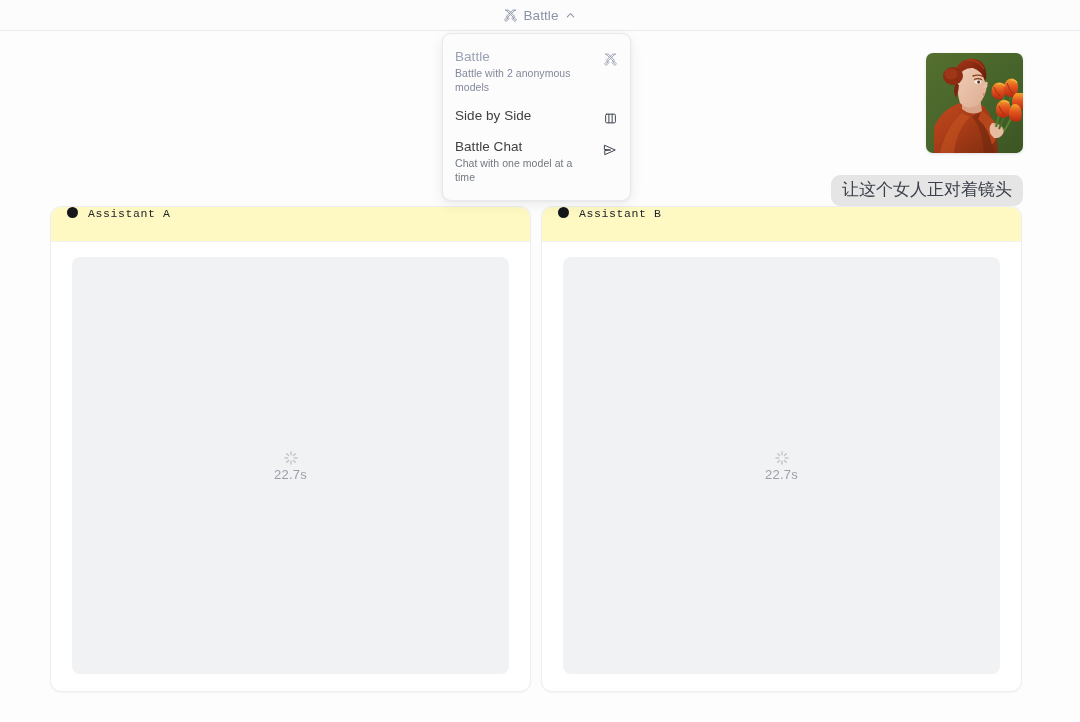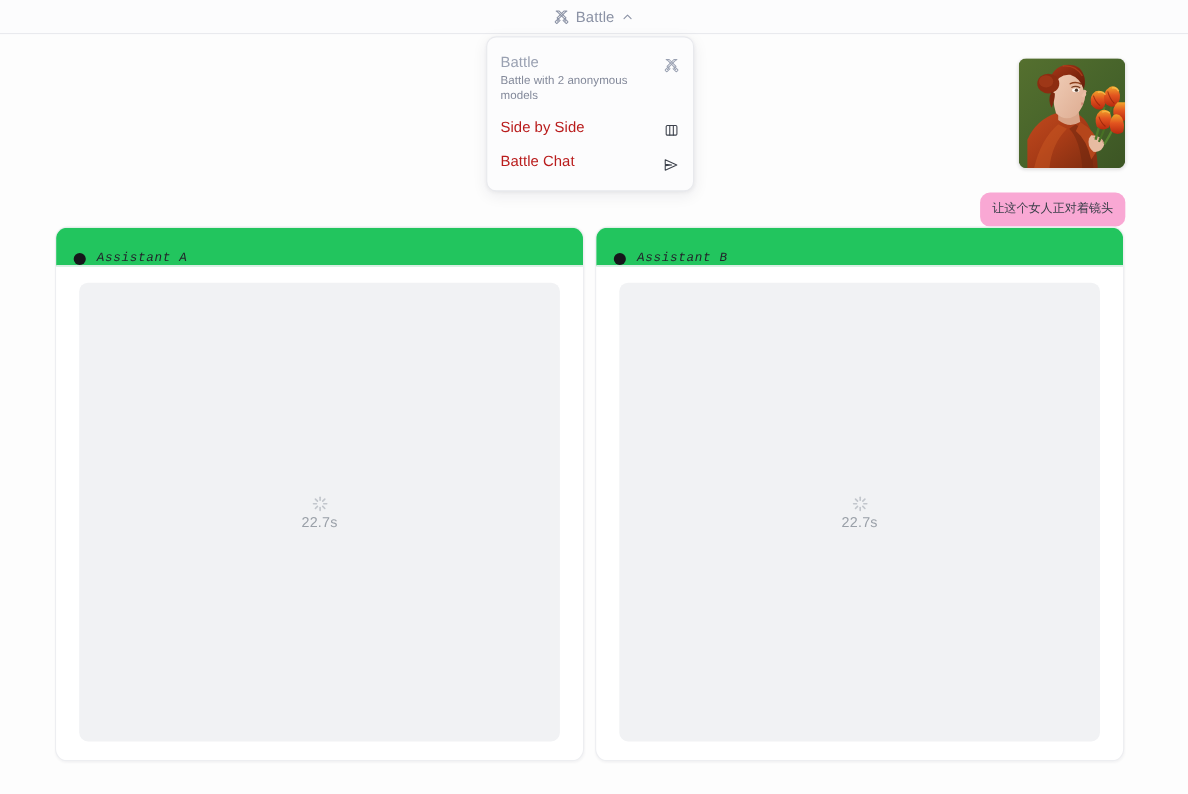--- a/index.html
+++ b/index.html
@@ -64,21 +64,21 @@
     justify-content: space-between;
     padding: 6px 13px 7px 12px;
     cursor: pointer;
   }
 
   .dd-text { display: flex; flex-direction: column; }
 
   .dd-title {
     font-size: 13.5px;
     line-height: 17px;
-    color: #b91c1c;
+    color: #404040;
     letter-spacing: .05px;
   }
   .dd-item.is-active .dd-title { color: #9aa1b2; }
 
   .dd-sub {
     font-size: 10.5px;
     line-height: 14px;
     color: #72787f;
     margin-top: 1px;
     letter-spacing: .05px;
@@ -109,23 +109,23 @@
     height: 100px;
     border-radius: 7px;
     overflow: hidden;
     box-shadow: 0 1px 3px rgba(20,25,40,.13);
     display: block;
   }
   .user-image svg { display: block; }
 
   .user-bubble {
     margin-top: 22px;
-    background: #f9a8d4;
+    background: #e5e5e5;
     color: #3a3f49;
-    font-size: 11px;
+    font-size: 17px;
     line-height: 18px;
     padding: 6px 11px 7px 11px;
     border-radius: 9px;
     white-space: nowrap;
   }
 
   
   .panels {
     position: absolute;
     top: 206px;
@@ -144,26 +144,25 @@
     box-shadow: 0 1px 2px rgba(25,30,45,.04);
     display: flex;
     flex-direction: column;
     overflow: hidden;
   }
 
   .panel-head {
     height: 35px;
     flex: 0 0 35px;
     display: flex;
-    align-items: flex-end;
+    align-items: flex-start;
     gap: 10px;
     padding: 0 16px;
     border-bottom: 1px solid #f0f1f3;
-    background: #22c55e;
-    font-style: italic;
+    background: #fef9c3;
   }
 
   .dot {
     width: 11px;
     height: 11px;
     border-radius: 50%;
     background: #15171b;
     flex: 0 0 11px;
   }
 
@@ -251,20 +250,21 @@
         <rect x="3" y="4" width="18" height="16" rx="2"></rect>
         <line x1="9" y1="4" x2="9" y2="20"></line>
         <line x1="15" y1="4" x2="15" y2="20"></line>
       </svg>
     </div>
   </div>
 
   <div class="dd-item">
     <div class="dd-text">
       <div class="dd-title">Battle Chat</div>
+      <div class="dd-sub">Chat with one model at a time</div>
     </div>
     <div class="dd-icon">
       <svg width="14" height="14" viewBox="0 0 24 24" fill="none" stroke="currentColor" stroke-width="1.7" stroke-linecap="round" stroke-linejoin="round">
         <path d="M3 4 L21 12 L3 20 L3 13 L13 12 L3 11 Z"></path>
       </svg>
     </div>
   </div>
 
 </div>
 

